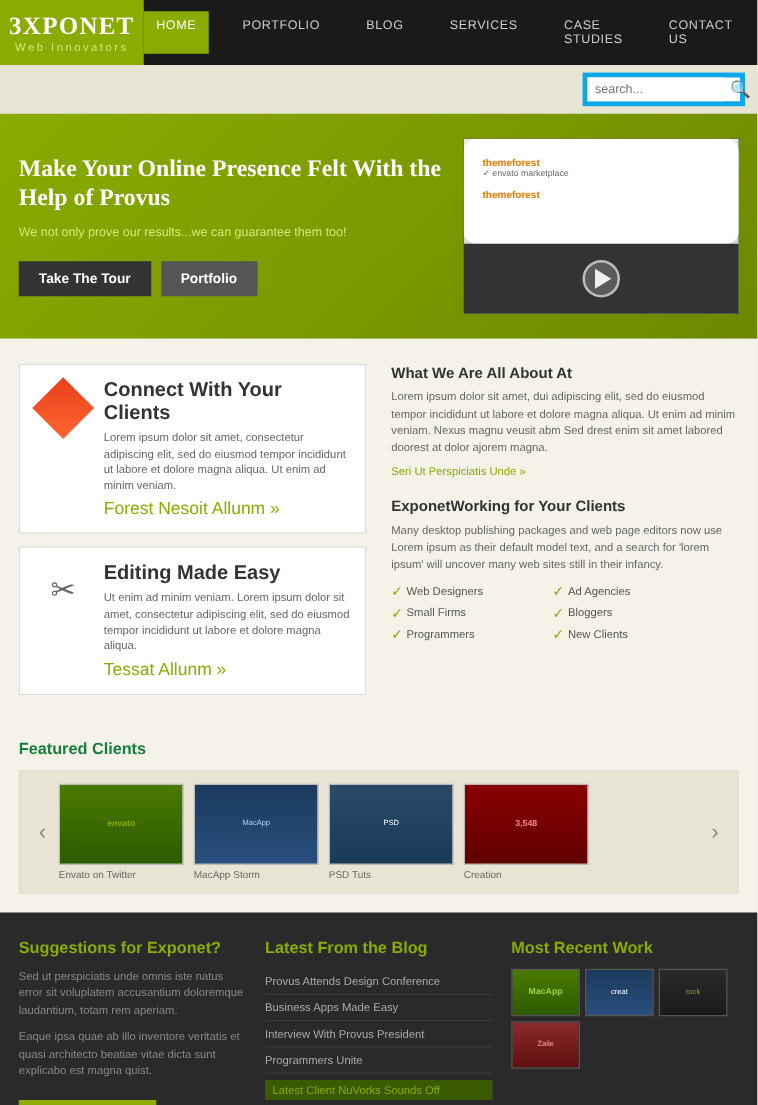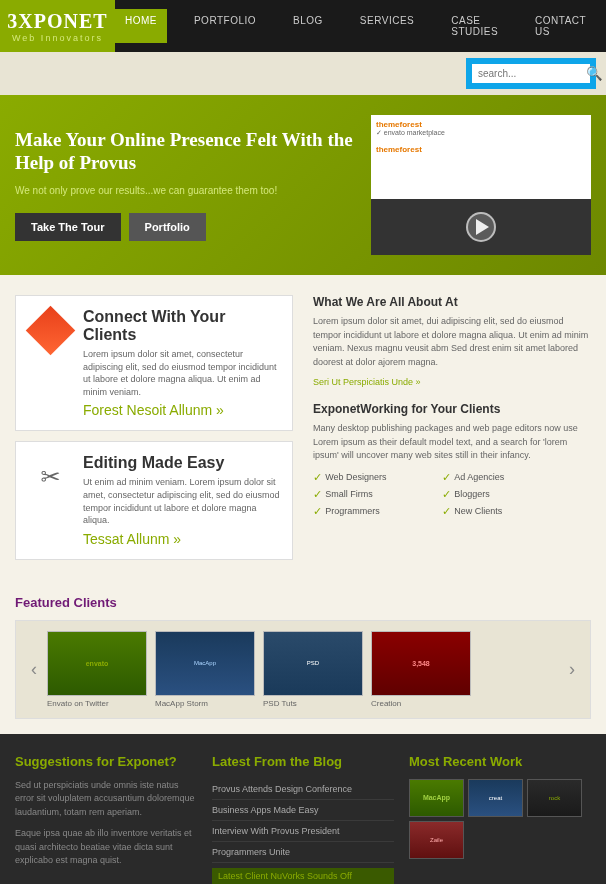--- a/index.html
+++ b/index.html
@@ -9,35 +9,35 @@
     #header { background: #1a1a1a; height: 52px; display: flex; align-items: center; justify-content: space-between; padding: 0 10px 0 0; }
     .logo-box { background: #8aab00; width: 140px; height: 52px; display: flex; flex-direction: column; align-items: center; justify-content: center; }
     .logo-text { color: #fff; font-size: 20px; font-weight: bold; letter-spacing: 1px; font-family: Georgia, serif; }
     .logo-sub { color: #d4e87a; font-size: 9px; letter-spacing: 2px; }
     .nav { display: flex; gap: 17px; }
     .nav-item { color: #ccc; font-size: 10px; padding: 6px 10px; cursor: pointer; text-transform: uppercase; letter-spacing: 0.5px; }
     .nav-item.active { color: #fff; background: #8aab00; }
 
     
     #search-bar { background: #e8e4d4; display: flex; justify-content: flex-end; padding: 6px 10px; }
-    .search-box { display: flex; border: 6px solid #0ea5e9; background: #fff; width: 130px; }
+    .search-box { display: flex; border: 4px solid #0ea5e9; background: #fff; width: 130px; }
     .search-input { border: none; outline: none; padding: 3px 6px; font-size: 10px; color: #999; width: 110px; }
     .search-btn { background: none; border: none; cursor: pointer; padding: 2px 4px; color: #666; }
 
     
     #hero { background: linear-gradient(135deg, #8aab00 0%, #6d8800 100%); padding: 20px 15px; display: flex; gap: 15px; align-items: center; min-height: 180px; }
     .hero-left { flex: 1; }
     .hero-title { color: #fff; font-size: 19px; font-weight: bold; line-height: 1.2; margin-bottom: 10px; font-family: Georgia, serif; }
     .hero-sub { color: #d4e87a; font-size: 10px; margin-bottom: 15px; line-height: 1.4; }
     .hero-buttons { display: flex; gap: 8px; }
     .btn-tour { background: #333; color: #fff; border: none; padding: 8px 16px; font-size: 11px; cursor: pointer; font-weight: bold; }
     .btn-portfolio { background: #555; color: #fff; border: none; padding: 8px 16px; font-size: 11px; cursor: pointer; font-weight: bold; }
     .hero-right { width: 220px; height: 140px; background: #222; position: relative; display: flex; align-items: center; justify-content: center; overflow: hidden; }
     .hero-screen { width: 100%; height: 100%; background: linear-gradient(to bottom, #e8e8e8 30%, #c0c0c0 100%); position: relative; }
-    .hero-screen-top { background: #fff; height: 60%; padding: 5px; }
+    .hero-screen-top { background: #fff; height: 60%; padding: 15px; border-radius: 10px; }
     .hero-screen-brand { font-size: 8px; color: #e67800; font-weight: bold; }
     .hero-screen-brand2 { font-size: 7px; color: #666; }
     .hero-screen-bottom { background: #333; height: 40%; display: flex; align-items: center; justify-content: center; position: relative; }
     .play-btn { width: 30px; height: 30px; background: rgba(255,255,255,0.2); border-radius: 50%; display: flex; align-items: center; justify-content: center; border: 2px solid rgba(255,255,255,0.6); cursor: pointer; }
     .play-triangle { width: 0; height: 0; border-top: 8px solid transparent; border-bottom: 8px solid transparent; border-left: 13px solid rgba(255,255,255,0.9); margin-left: 3px; }
 
     
     #features { background: #f5f2e8; padding: 20px 15px; display: flex; gap: 20px; }
     .features-left { flex: 1; display: flex; flex-direction: column; gap: 10px; }
     .feature-box { background: #fff; border: 1px solid #ddd; padding: 12px; display: flex; gap: 10px; align-items: flex-start; }
@@ -53,21 +53,21 @@
     .clients-grid { display: flex; flex-wrap: wrap; gap: 4px; margin-top: 8px; }
     .client-badge { display: flex; align-items: center; gap: 3px; font-size: 9px; color: #555; width: 45%; }
     .check { color: #8aab00; font-size: 11px; }
 
     
     .icon-diamond { width: 35px; height: 35px; background: linear-gradient(135deg, #e8401a, #ff6633); transform: rotate(45deg); }
     .icon-scissors { font-size: 24px; color: #666; }
 
     
     #featured { background: #f5f2e8; padding: 15px 15px; }
-    #featured h3 { font-size: 13px; font-weight: bold; color: #701a75; margin-bottom: 10px; }
+    #featured h3 { font-size: 13px; font-weight: bold; color: #15803d; margin-bottom: 10px; }
     .carousel { background: #e8e4d4; border: 1px solid #ddd; padding: 10px; display: flex; align-items: center; gap: 5px; }
     .carousel-arrow { background: none; border: none; font-size: 18px; color: #888; cursor: pointer; padding: 0 5px; }
     .carousel-items { display: flex; gap: 8px; flex: 1; }
     .carousel-item { }
     .carousel-thumb { width: 100px; height: 65px; background: #ccc; border: 1px solid #bbb; display: flex; align-items: center; justify-content: center; font-size: 8px; color: #666; overflow: hidden; }
     .thumb-1 { background: linear-gradient(to bottom, #4a7a00, #2d5a00); }
     .thumb-2 { background: linear-gradient(to bottom, #1a3a5c, #2a5080); }
     .thumb-3 { background: linear-gradient(to bottom, #2a4a6a, #1a3a5a); }
     .thumb-4 { background: linear-gradient(to bottom, #8a0000, #600000); }
     .carousel-label { font-size: 8px; color: #666; margin-top: 3px; }

